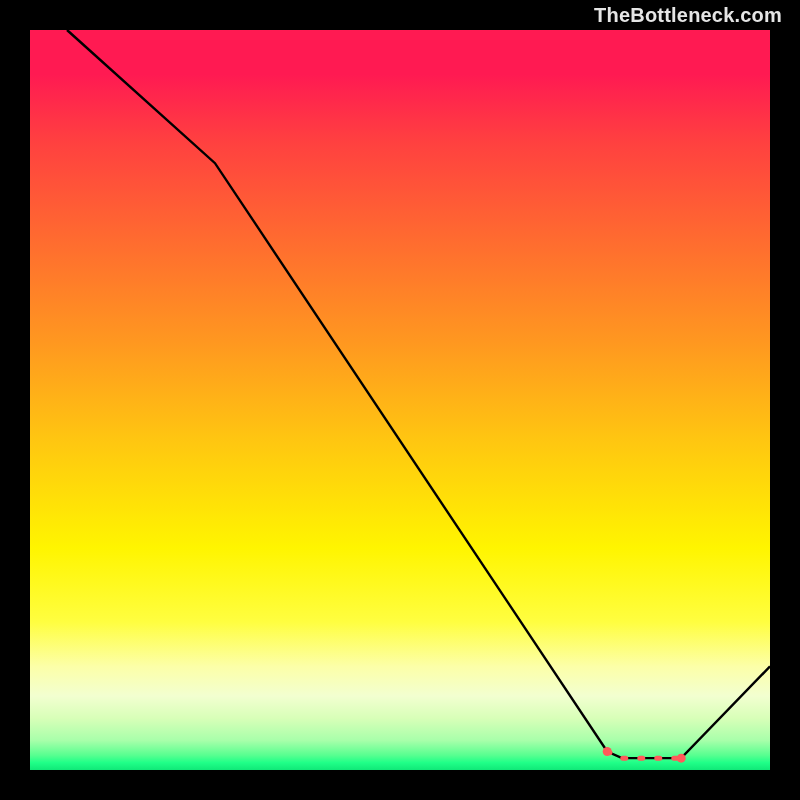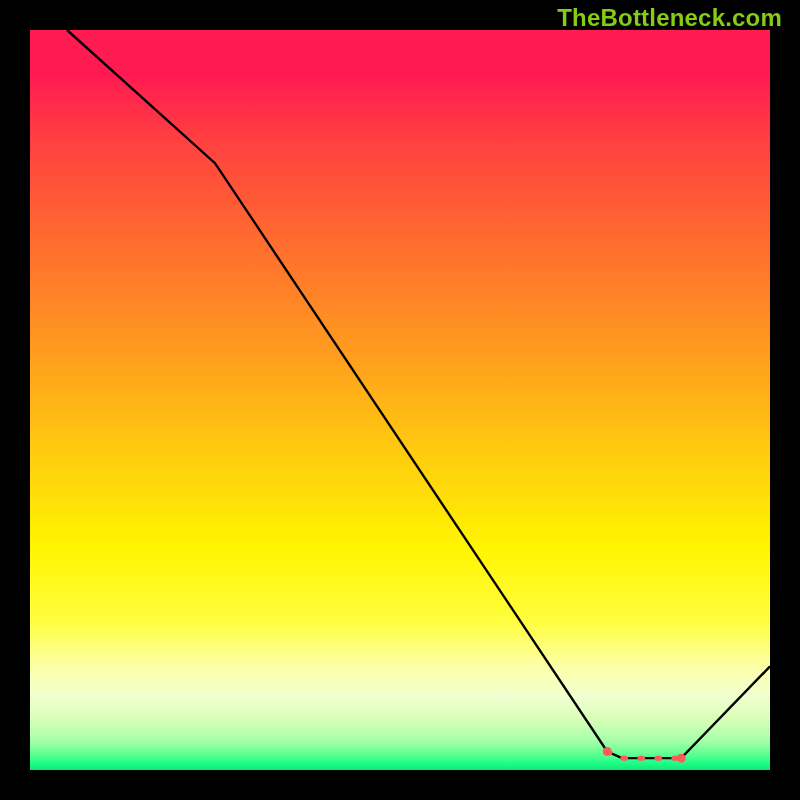--- a/index.html
+++ b/index.html
@@ -14,22 +14,22 @@
   .container {
     position: relative;
     width: 800px;
     height: 800px;
     background: #000;
   }
   .watermark {
     position: absolute;
     top: 4px;
     right: 18px;
-    color: #84cc16;
-    font-size: 24px;
+    color: #e5e5e5;
+    font-size: 20px;
     font-weight: 600;
     letter-spacing: 0.2px;
   }
   .plot-area {
     position: absolute;
     left: 30px;
     top: 30px;
     width: 740px;
     height: 740px;
   }

